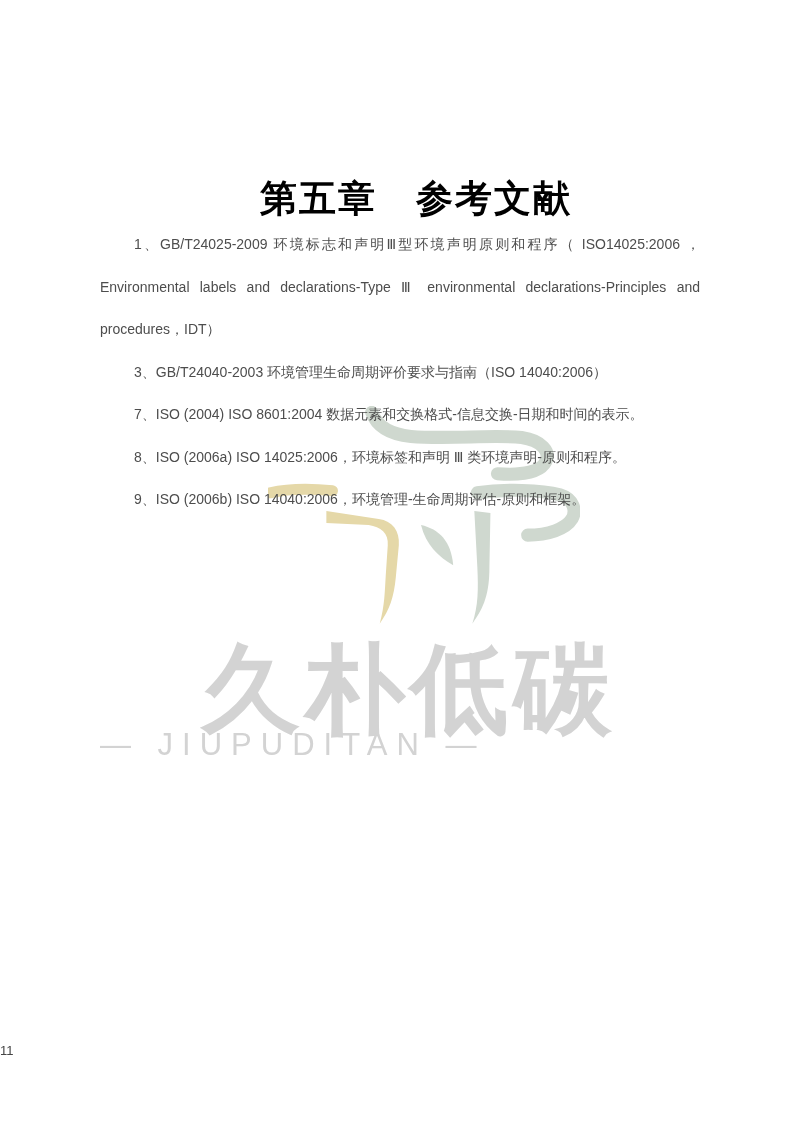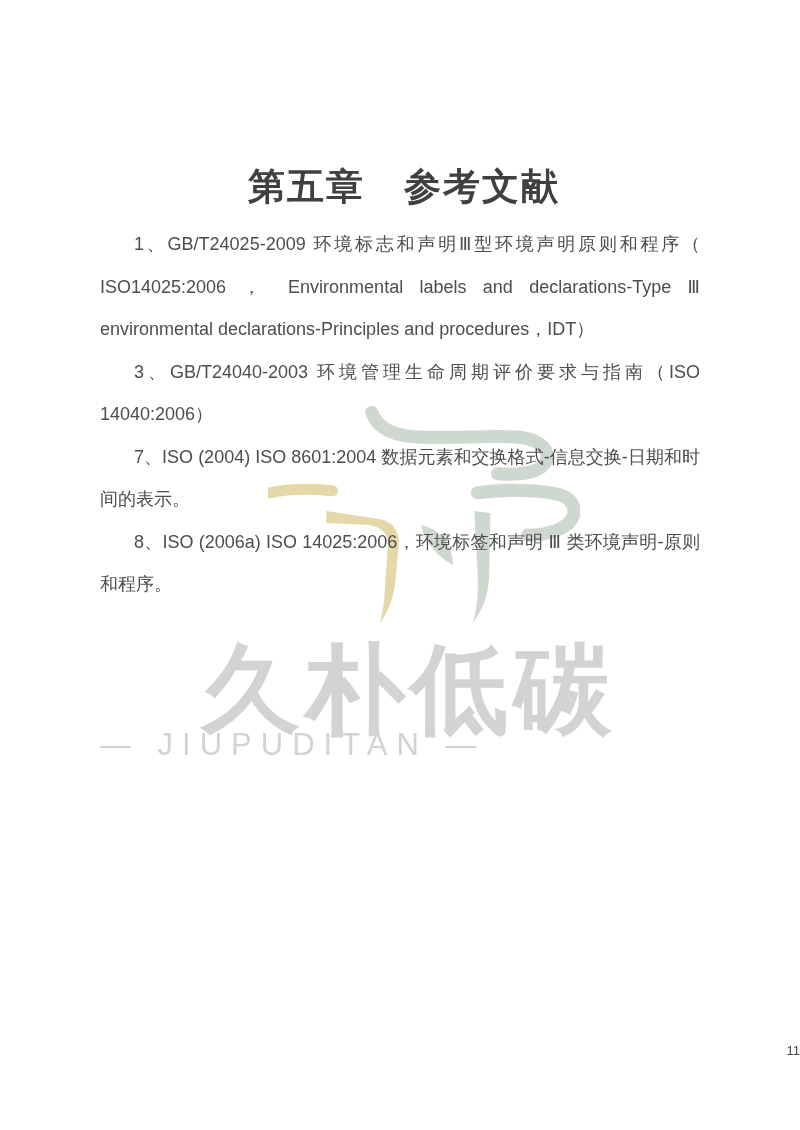--- a/index.html
+++ b/index.html
@@ -26,41 +26,41 @@
     position:absolute;left:100px;top:729px;width:620px;
     font-size:31px;font-weight:normal;line-height:1.0;
     letter-spacing:9px;
     color:#d3d3d3;
     white-space:nowrap;
   }
   
   .content{position:absolute;inset:0;z-index:1;}
   .doc-title{
     position:absolute;left:100px;top:158px;width:600px;
-    margin:4px;
+    margin:16px;
     text-align:center;
     font-size:37px;font-weight:bold;
-    color:#404040;
+    color:#000000;
     font-family:"Liberation Serif","DejaVu Serif",serif;
     letter-spacing:2px;
   }
   .refs{
     position:absolute;left:100px;top:223px;width:600px;
-    font-size:18px;
+    font-size:14px;
     line-height:42.5px;
     color:#4d4d4d;
     text-align:justify;
   }
   .refs p{
     margin:0;
     text-indent:34px;
   }
   .page-number{
     position:absolute;left:0;top:1043px;width:800px;
-    text-align:right;
+    text-align:left;
     font-size:13px;
     color:#454545;
   }
 </style>
 </head>
 <body>
 
 <div class="page">
 
   <div class="watermark">
@@ -83,18 +83,19 @@
   </div>
 
   <div class="content">
     <h1 class="doc-title">第五章　参考文献</h1>
 
     <div class="refs">
       <p>1、GB/T24025-2009 环境标志和声明Ⅲ型环境声明原则和程序（ ISO14025:2006 ， Environmental labels and declarations-Type Ⅲ environmental declarations-Principles and procedures，IDT）</p>
       <p>3、GB/T24040-2003 环境管理生命周期评价要求与指南（ISO 14040:2006）</p>
       <p>7、ISO (2004) ISO 8601:2004 数据元素和交换格式-信息交换-日期和时间的表示。</p>
       <p>8、ISO (2006a) ISO 14025:2006，环境标签和声明 Ⅲ 类环境声明-原则和程序。</p>
+      <p>9、ISO (2006b) ISO 14040:2006，环境管理-生命周期评估-原则和框架。</p>
     </div>
 
     <div class="page-number">11</div>
   </div>
 
 </div>
 
 </body></html>

